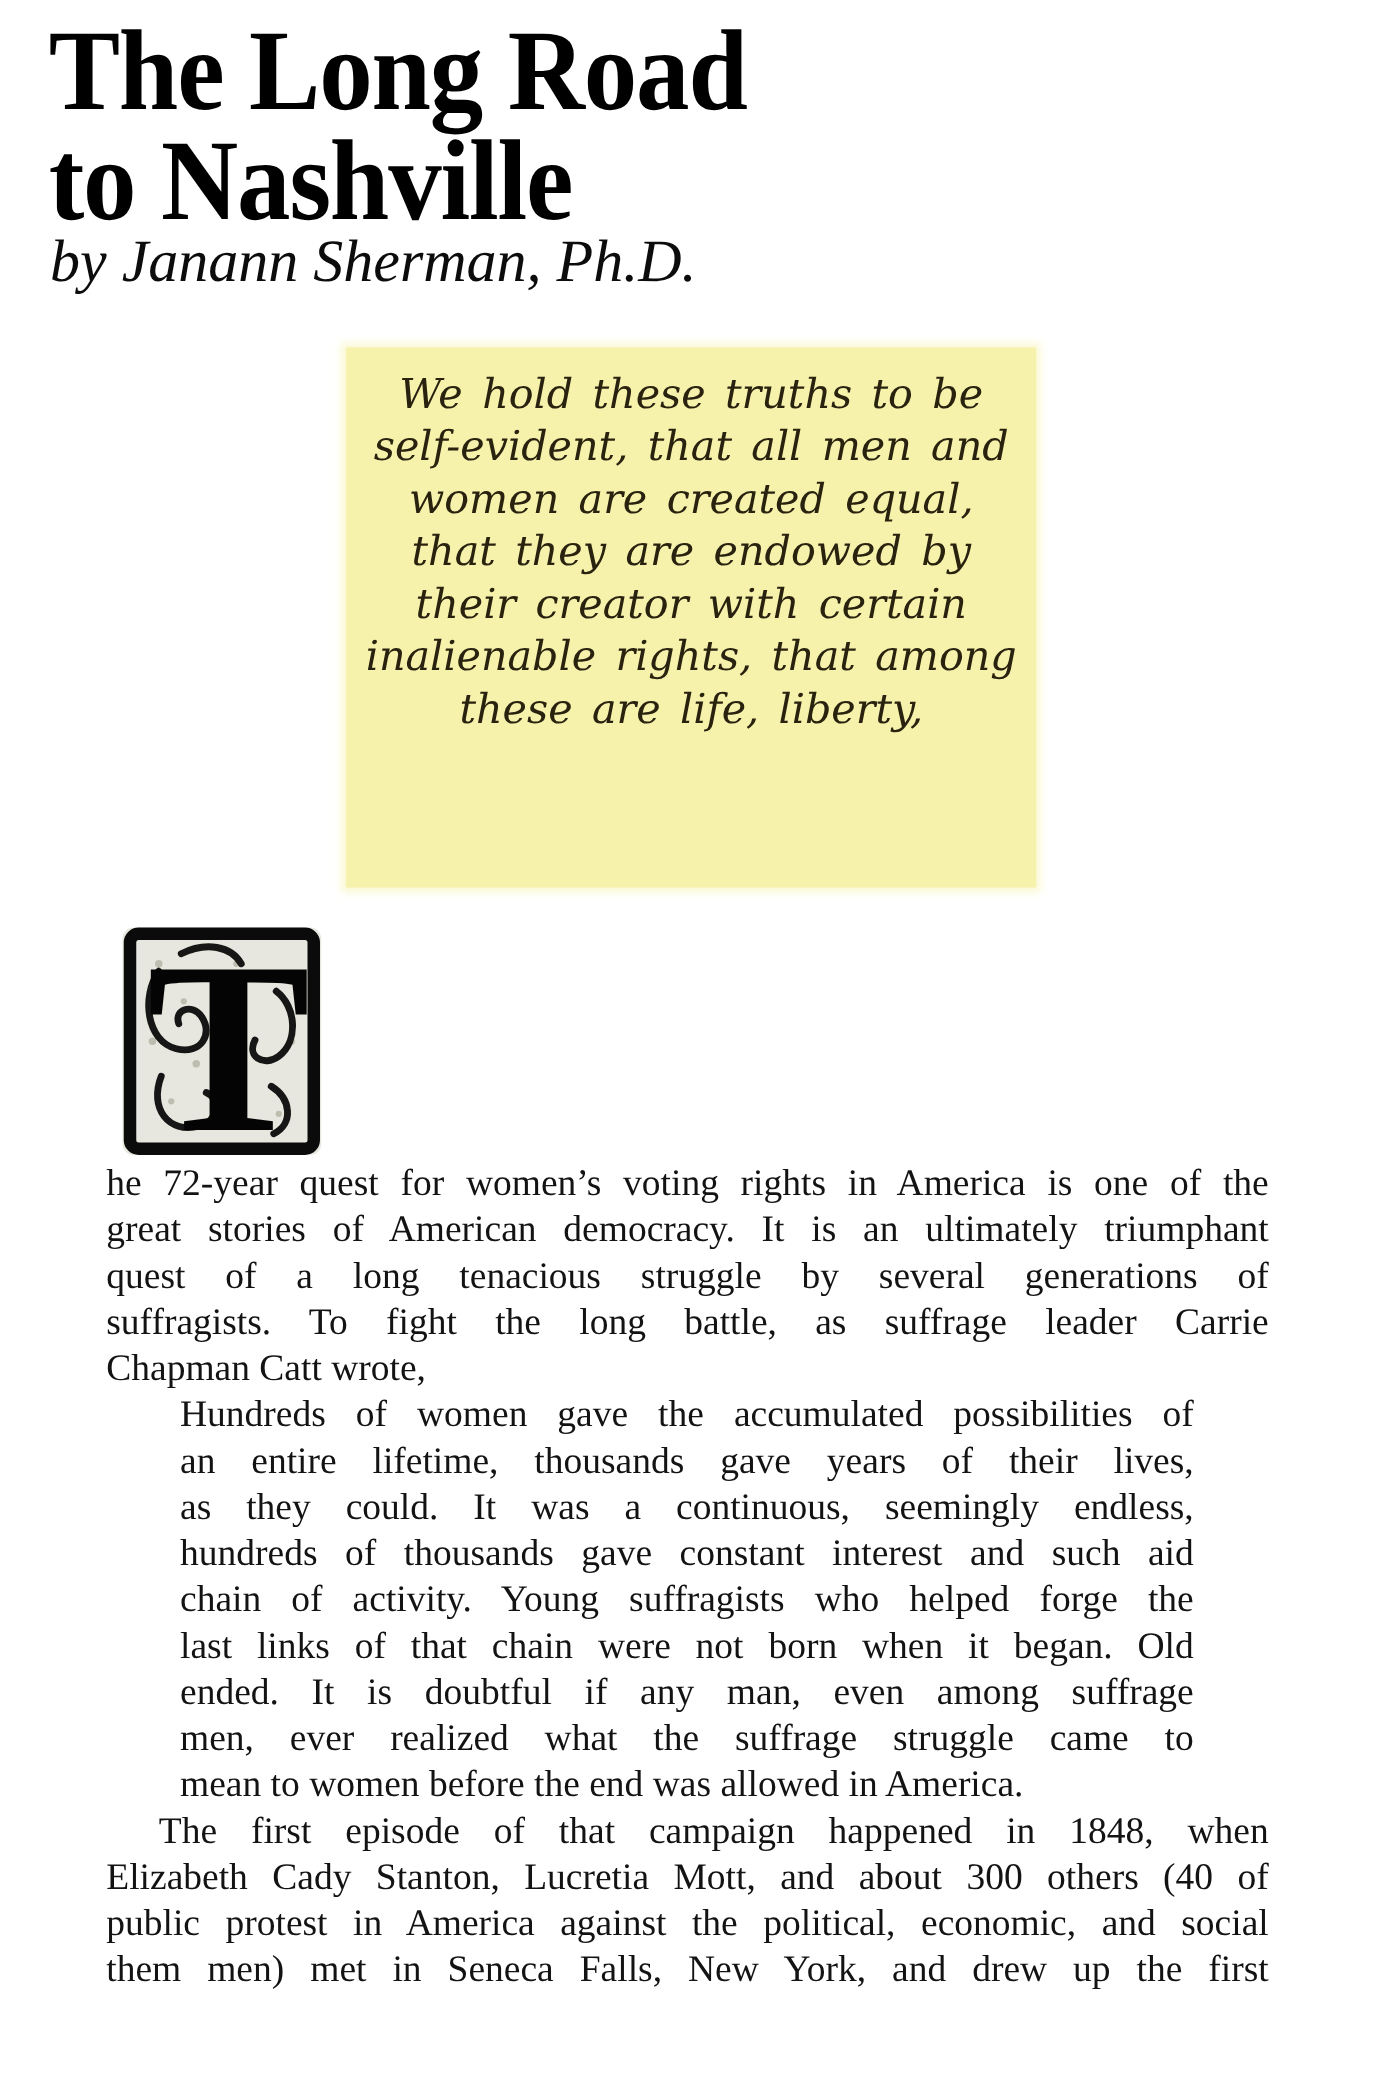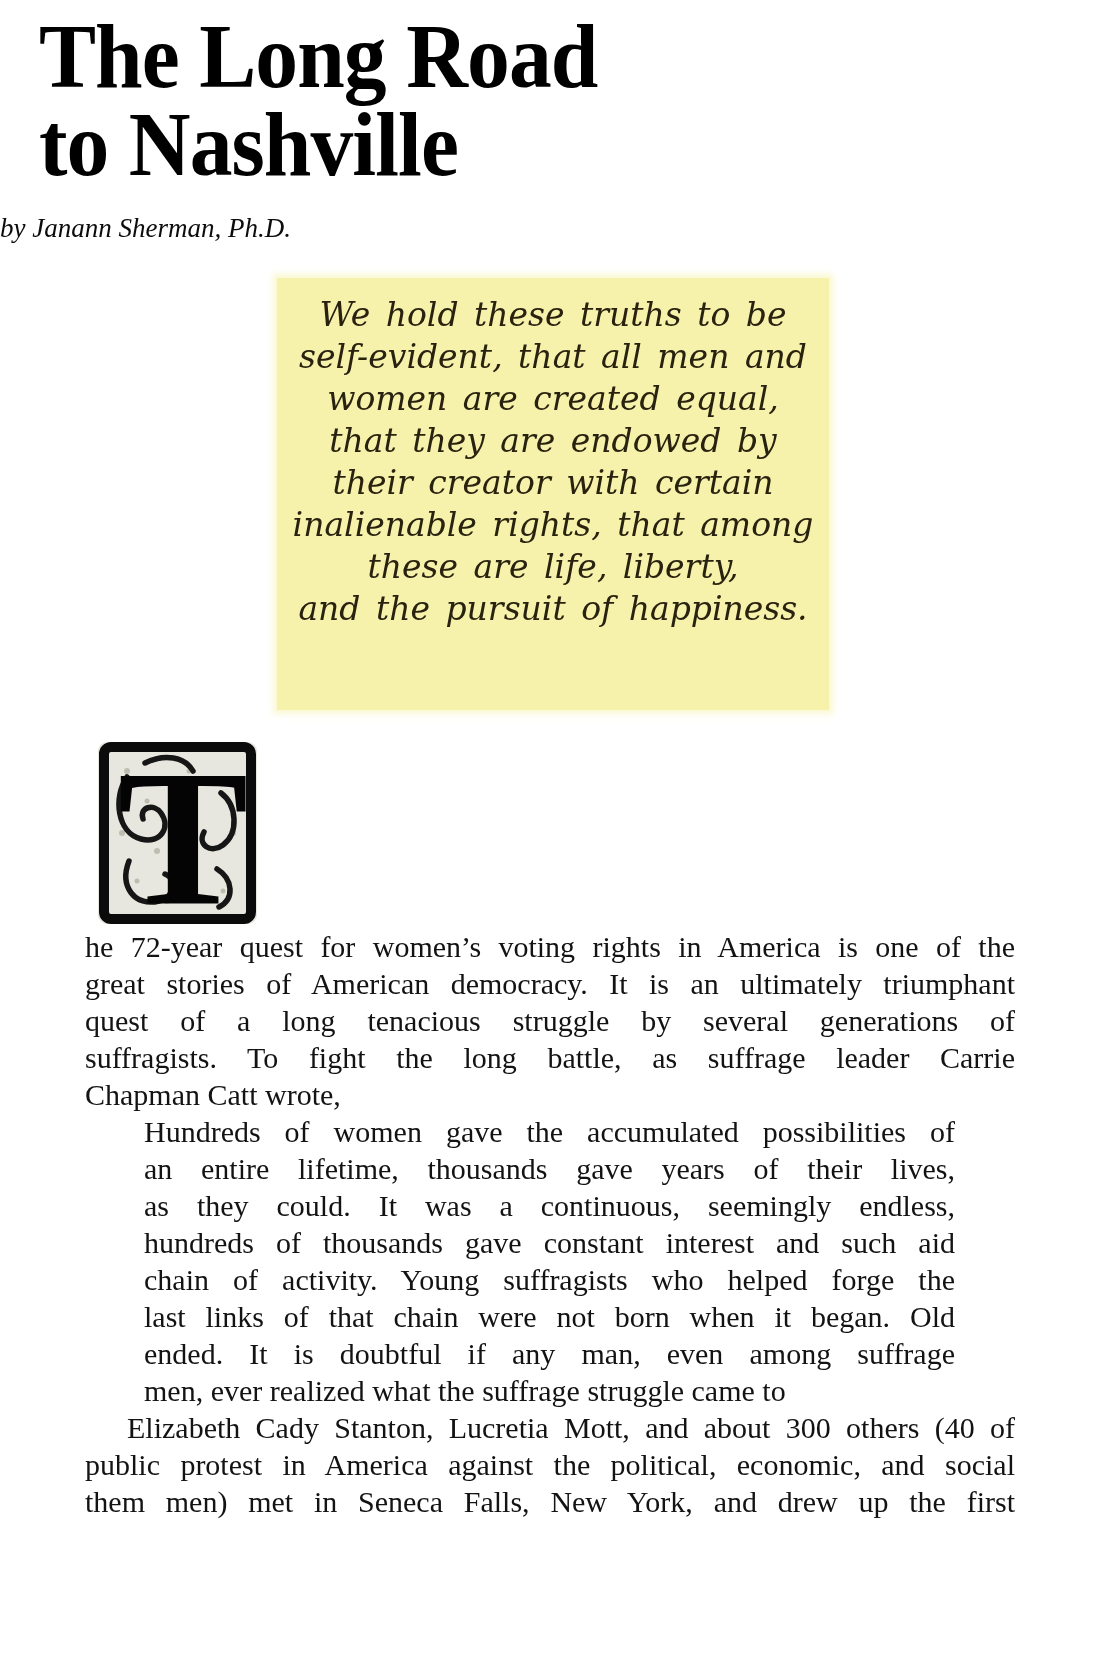--- a/index.html
+++ b/index.html
@@ -29,25 +29,25 @@
     font-weight:bold;
     font-size:92px;
     line-height:88px;
     color:#000;
     transform:scaleX(0.93);
     transform-origin:50% 0;
     letter-spacing:-1px;
   }
   .title-line{display:block;}
   .byline{
-    margin-top:18px;
     font-style:italic;
-    font-size:27px;
+    font-size:48px;
     line-height:44px;
     color:#0c0c0c;
+    padding-left:40px;
   }
   
   .calligraphy{
     position:absolute;left:277px;top:278px;
     width:552px;height:432px;
     margin:0;
     background:var(--calligraphy-bg,#f6f2ac);
     box-shadow:0 0 6px 4px rgba(246,242,172,.55);
   }
   .cal-lines{
@@ -98,21 +98,20 @@
 
   <figure class="calligraphy">
     <div class="cal-lines">
         <div class="cal-line">We hold these truths to be</div>
         <div class="cal-line">self-evident, that all men and</div>
         <div class="cal-line">women are created equal,</div>
         <div class="cal-line">that they are endowed by</div>
         <div class="cal-line">their creator with certain</div>
         <div class="cal-line">inalienable rights, that among</div>
         <div class="cal-line">these are life, liberty,</div>
-        <div class="cal-line">and the pursuit of happiness.</div>
       </div>
   </figure>
 
   <figure class="dropcap">
     <svg viewBox="0 0 161 184" width="161" height="184" role="img">
       <rect x="1" y="1" width="159" height="182" rx="9" fill="#e7e7df"></rect>
       <g fill="#bdbdb0">
         <circle cx="30" cy="30" r="3"></circle>
           <circle cx="50" cy="60" r="2.5"></circle>
         <circle cx="25" cy="92" r="3"></circle>
@@ -146,21 +145,23 @@
       </div>
     <blockquote class="quote">
         <div class="jline">Hundreds of women gave the accumulated possibilities of</div>
         <div class="jline">an entire lifetime, thousands gave years of their lives,</div>
         <div class="jline">as they could. It was a continuous, seemingly endless,</div>
         <div class="jline">hundreds of thousands gave constant interest and such aid</div>
         <div class="jline">chain of activity. Young suffragists who helped forge the</div>
         <div class="jline">last links of that chain were not born when it began. Old</div>
         <div class="jline">ended. It is doubtful if any man, even among suffrage</div>
         <div class="jline">men, ever realized what the suffrage struggle came to</div>
+        <div class="jline">mean to women before the end was allowed in America.</div>
       </blockquote>
     <div class="para para2">
+        <div class="jline">The first episode of that campaign happened in 1848, when</div>
         <div class="jline">Elizabeth Cady Stanton, Lucretia Mott, and about 300 others (40 of</div>
         <div class="jline">public protest in America against the political, economic, and social</div>
         <div class="jline">them men) met in Seneca Falls, New York, and drew up the first</div>
       </div>
   </main>
 
 </div>
 
 </body></html>

